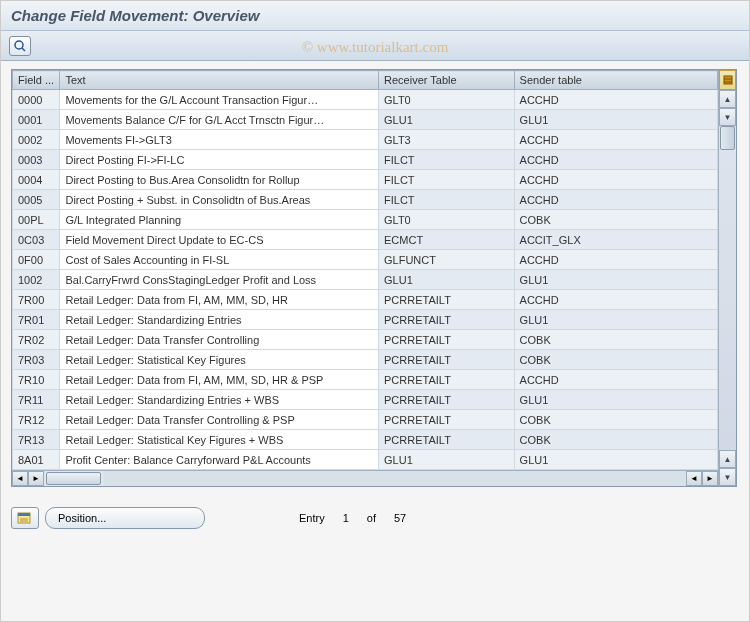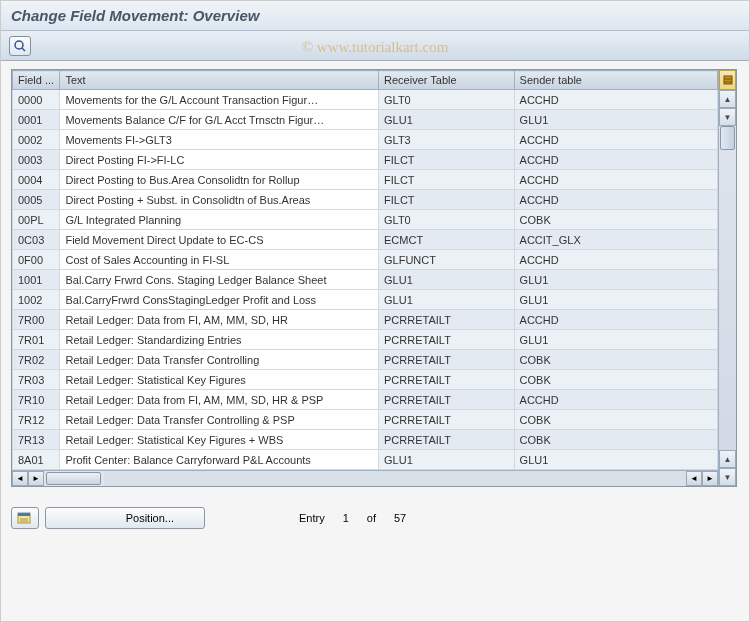--- a/index.html
+++ b/index.html
@@ -177,24 +177,24 @@
       display: flex;
       align-items: center;
       justify-content: center;
       cursor: pointer;
     }
     .position-btn {
       height: 22px;
       padding: 0 30px 0 12px;
       background: linear-gradient(to bottom, #fdfdfd, #e0e8f0);
       border: 1px solid #8898a8;
-      border-radius: 3px;
-      cursor: pointer;
-      font-size: 11px;
-      text-align: right;
+      border-radius: 10px;
+      cursor: pointer;
+      font-size: 11px;
+      text-align: left;
       width: 160px;
     }
     .footer-status {
       margin-left: 88px;
       font-size: 11px;
       display: flex;
       gap: 18px;
     }
     .grid-table-wrap { display:flex; flex-direction:column; flex:1;}
   </style>
@@ -276,26 +276,20 @@
               <td>ECMCT</td>
               <td>ACCIT_GLX</td>
             </tr>
             <tr>
               <td>0F00</td>
               <td class="editable">Cost of Sales Accounting in FI-SL</td>
               <td>GLFUNCT</td>
               <td>ACCHD</td>
             </tr>
             <tr>
-              <td>1001</td>
-              <td class="editable">Bal.Carry Frwrd Cons. Staging Ledger Balance Sheet</td>
-              <td>GLU1</td>
-              <td>GLU1</td>
-            </tr>
-            <tr>
               <td>1002</td>
               <td class="editable">Bal.CarryFrwrd ConsStagingLedger Profit and Loss</td>
               <td>GLU1</td>
               <td>GLU1</td>
             </tr>
             <tr>
               <td>7R00</td>
               <td class="editable">Retail Ledger: Data from FI, AM, MM, SD, HR</td>
               <td>PCRRETAILT</td>
               <td>ACCHD</td>
@@ -316,20 +310,26 @@
               <td>7R03</td>
               <td class="editable">Retail Ledger: Statistical Key Figures</td>
               <td>PCRRETAILT</td>
               <td>COBK</td>
             </tr>
             <tr>
               <td>7R10</td>
               <td class="editable">Retail Ledger: Data from FI, AM, MM, SD, HR &amp; PSP</td>
               <td>PCRRETAILT</td>
               <td>ACCHD</td>
+            </tr>
+            <tr>
+              <td>7R11</td>
+              <td class="editable">Retail Ledger: Standardizing Entries + WBS</td>
+              <td>PCRRETAILT</td>
+              <td>GLU1</td>
             </tr>
             <tr>
               <td>7R12</td>
               <td class="editable">Retail Ledger: Data Transfer Controlling &amp; PSP</td>
               <td>PCRRETAILT</td>
               <td>COBK</td>
             </tr>
             <tr>
               <td>7R13</td>
               <td class="editable">Retail Ledger: Statistical Key Figures + WBS</td>

